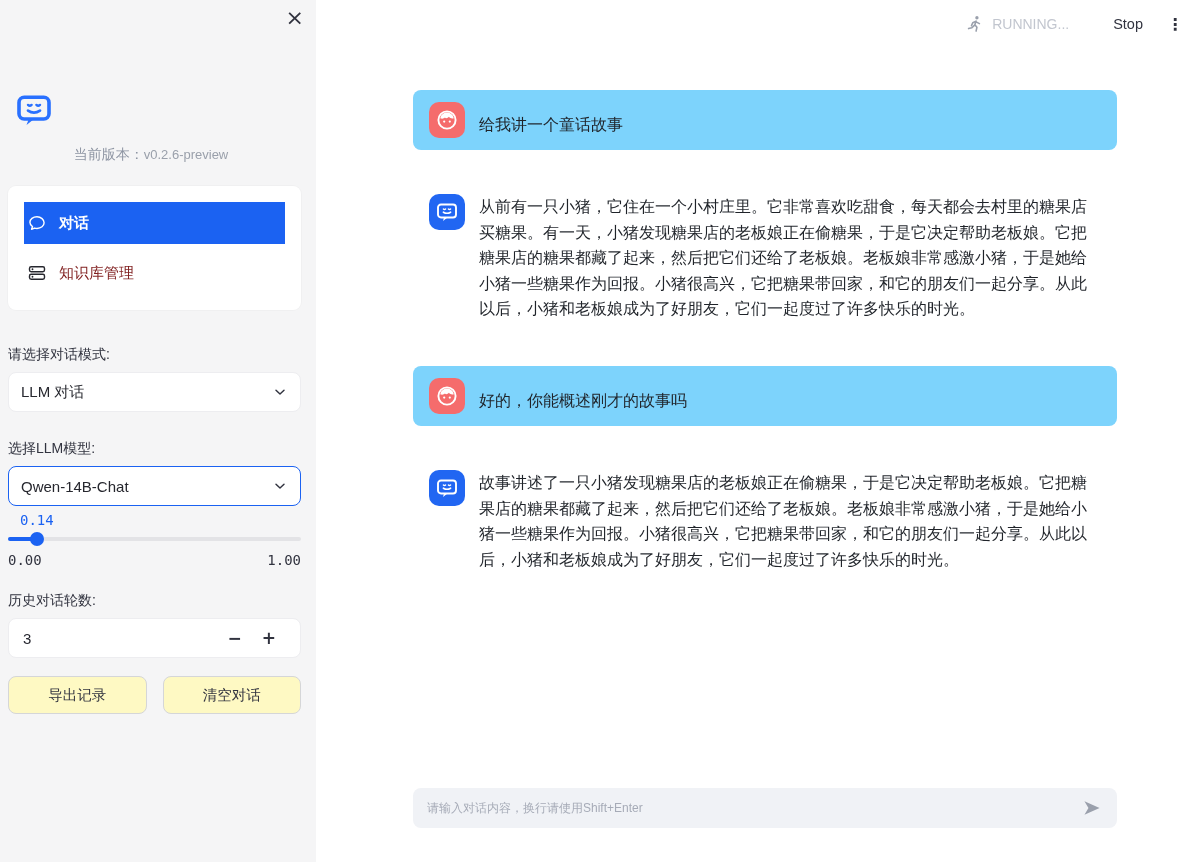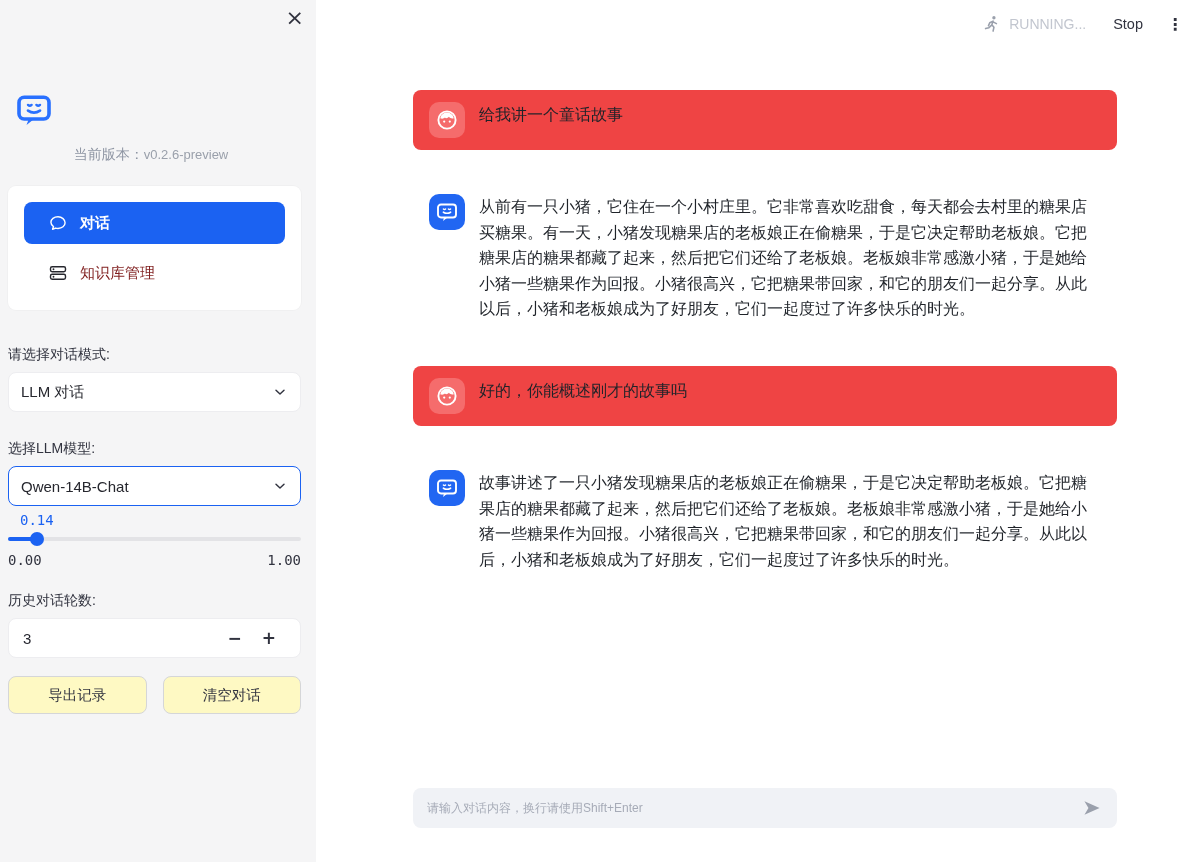--- a/index.html
+++ b/index.html
@@ -14,22 +14,22 @@
                font-family:"DejaVu Sans", sans-serif; }
   .logo-row { display:flex; align-items:center; gap:10px; margin:92px 16px 0 16px; }
   .logo-icon { width:36px; height:36px; flex:0 0 36px; }
   .logo-text { font-size:25px; font-weight:bold; font-style:italic; color:#2970ff;
                letter-spacing:-0.5px; white-space:nowrap; }
   .version-row { text-align:center; margin:18px 14px 0 0; color:#8e95a3; font-size:14px; }
   .version-row .ver-val { font-size:13px; color:#9aa0ab; }
 
   .nav-card { margin:22px 15px 0 8px; background:#ffffff; border-radius:8px;
               padding:16px; box-shadow:0 0 0 1px rgba(0,0,0,0.02); }
-  .nav-item { display:flex; align-items:center; gap:12px; height:42px; border-radius:8px;
-              padding:0 24px; font-size:15px; cursor:pointer; }
+  .nav-item { display:flex; align-items:center; gap:12px; height:42px; border-radius:0;
+              padding:0 3px; font-size:15px; cursor:pointer; }
   .nav-item.active { background:#1b62f2; color:#ffffff; font-weight:bold; }
   .nav-item.plain { color:#7f1d1d; margin-top:8px; }
   .nav-item svg { width:20px; height:20px; }
 
   .side-label { margin:36px 15px 0 8px; font-size:14px; color:#31333f; }
   .side-label.tight { margin-top:28px; }
   .selectbox { margin:8px 15px 0 8px; height:40px; background:#ffffff; border-radius:8px;
                border:1px solid #ededf0; display:flex; align-items:center;
                padding:0 12px; font-size:15px; color:#26272e; cursor:pointer; }
   .selectbox .sel-val { flex:1; }
@@ -60,34 +60,34 @@
               border-radius:8px; font-size:14.5px; color:#31333f; cursor:pointer;
               font-family:"Liberation Sans", sans-serif; }
 
   
   .main { position:relative; flex:1; background:#ffffff; }
   .topbar { position:absolute; top:0; right:0; height:48px; display:flex; align-items:center;
             padding-right:16px; }
   .status-icon { width:20px; height:20px; margin-right:8px; }
   .status-text { font-size:14px; color:#c2c6cf; }
   .stop-btn { background:none; border:none; font-size:14.5px; color:#31333f;
-              margin-left:27px; cursor:pointer; font-family:"Liberation Sans", sans-serif; }
+              margin-left:44px; cursor:pointer; font-family:"Liberation Sans", sans-serif; }
   .kebab { background:none; border:none; font-size:16px; font-weight:bold; color:#31333f;
            margin-left:24px; cursor:pointer; letter-spacing:0;
            font-family:"DejaVu Sans", sans-serif; }
 
   .chat-col { position:absolute; left:97px; top:0; width:704px; height:862px; }
   .messages { padding-top:90px; }
   .avatar { width:36px; height:36px; border-radius:10px; flex:0 0 36px;
             display:flex; align-items:center; justify-content:center; }
   .avatar.user { background:#f56c6c; }
   .avatar.assistant { background:#2166f2; }
   .avatar svg { width:24px; height:24px; }
   .msg { display:flex; gap:14px; }
-  .msg.user { background:#ef4444; border-radius:8px; padding:12px 16px; align-items:flex-start;
+  .msg.user { background:#7dd3fc; border-radius:8px; padding:12px 16px; align-items:flex-end;
               min-height:60px; }
   .msg.assistant { padding:12px 16px; align-items:flex-start; }
   .msg-text { font-size:16px; line-height:1.6; color:#1f2329; }
   .msg + .msg { margin-top:32px; }
 
   .chat-input-bar { position:absolute; left:0; bottom:34px; width:704px; height:40px;
                     background:#f0f2f6; border-radius:8px; display:flex; align-items:center;
                     padding:0 12px 0 14px; }
   .chat-input { flex:1; border:none; background:transparent; outline:none; font-size:12px;
                 color:#31333f; font-family:"Liberation Sans", sans-serif; }

